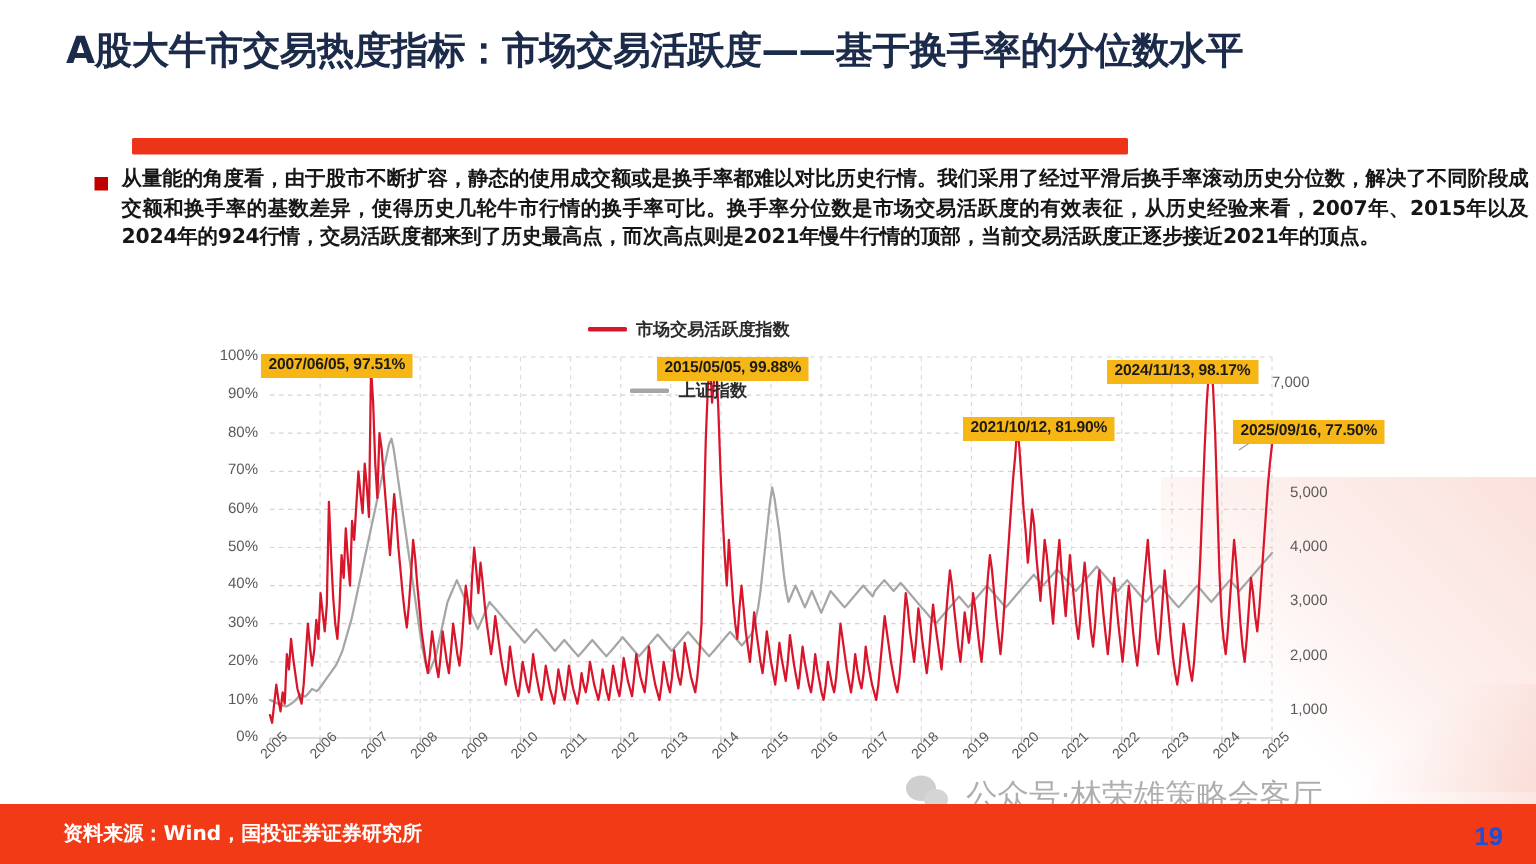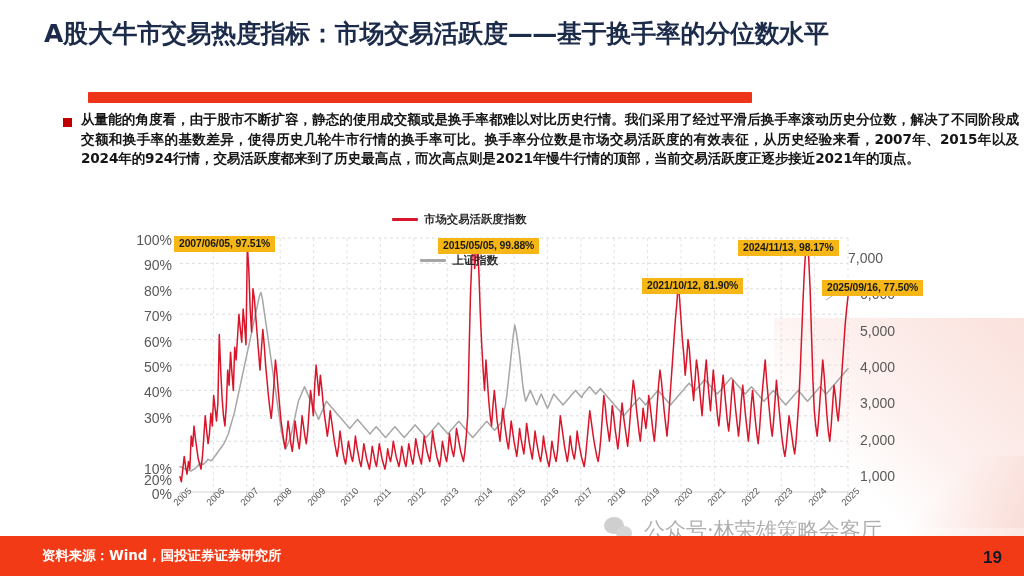--- a/index.html
+++ b/index.html
@@ -45,21 +45,21 @@
     font-size:13.6px; line-height:19.6px; color:#161616; font-weight:bold;
     text-align:justify; letter-spacing:-0.15px;
     font-family:"DejaVu Sans","Liberation Sans",sans-serif;
   }
 
   
   #chart-area { position:absolute; left:120px; top:196px; width:800px; height:340px; }
   #chart-svg { position:absolute; left:0; top:0; }
 
   .axis-label {
-    position:absolute; font-size:14px; color:#595959; white-space:nowrap;
+    position:absolute; font-size:10px; color:#595959; white-space:nowrap;
     font-family:"Liberation Sans",sans-serif;
   }
   .axis-label.left  { text-align:right; }
   .axis-label.right { text-align:left; }
   .xtick {
     position:absolute; font-size:9.4px; color:#595959; white-space:nowrap;
     transform-origin:left top; transform:rotate(-45deg);
     font-family:"Liberation Sans",sans-serif;
   }
 
@@ -111,21 +111,21 @@
   #footer-tri {
     position:absolute; right:0; bottom:0; width:0; height:0;
     border-bottom:40px solid #f23b16; border-left:300px solid transparent;
   }
   #footer-text {
     position:absolute; left:42px; bottom:11px; color:#ffffff;
     font-size:13.4px; font-weight:bold; white-space:nowrap;
     font-family:"DejaVu Sans","Liberation Sans",sans-serif;
   }
   #page-number {
-    position:absolute; right:22px; bottom:8px; color:#0f172a;
+    position:absolute; right:22px; bottom:8px; color:#1d4ed8;
     font-size:17px; font-weight:bold;
     font-family:"Liberation Sans",sans-serif;
     text-align:right;
   }
 </style>
 </head>
 <body>
 
 <div class="bg-shape" id="bg-tri-right"></div>
 <div class="bg-shape" id="bg-tri-corner"></div>
@@ -202,21 +202,21 @@
         <path d="M60.00,280.76L61.40,285.84L62.81,273.14L64.21,260.44L65.61,270.60L67.02,278.22L68.42,265.52L69.82,273.14L71.23,240.12L72.63,250.28L74.03,229.96L75.44,242.66L76.84,252.82L78.24,262.98L79.65,268.06L81.05,273.14L82.45,260.44L83.86,240.12L85.26,219.80L86.66,235.04L88.07,247.74L89.47,237.58L90.87,217.26L92.28,229.96L93.68,199.48L95.08,212.18L96.49,224.88L97.89,207.10L99.29,138.52L100.70,174.08L102.10,202.02L103.50,219.80L104.91,229.96L106.31,209.64L107.71,174.08L109.12,189.32L110.52,156.30L111.92,176.62L113.33,194.40L114.73,151.22L116.13,163.92L117.54,141.06L118.94,118.20L120.34,133.44L121.75,146.14L123.15,113.12L124.55,128.36L125.96,148.68L127.36,49.62L128.76,72.48L130.17,113.12L131.57,135.98L132.97,92.80L134.38,102.96L135.78,120.74L137.18,138.52L138.59,156.30L139.99,174.08L141.39,153.76L142.80,133.44L144.20,148.68L145.61,169.00L147.01,184.24L148.41,199.48L149.82,212.18L151.22,222.34L152.62,207.10L154.03,186.78L155.43,163.92L156.83,176.62L158.24,194.40L159.64,209.64L161.04,224.88L162.45,235.04L163.85,245.20L165.25,252.82L166.66,240.12L168.06,224.88L169.46,235.04L170.87,247.74L172.27,255.36L173.67,242.66L175.08,224.88L176.48,235.04L177.88,245.20L179.29,252.82L180.69,237.58L182.09,219.80L183.50,229.96L184.90,240.12L186.30,247.74L187.71,235.04L189.11,214.72L190.51,194.40L191.92,204.56L193.32,219.80L194.72,189.32L196.13,169.00L197.53,184.24L198.93,199.48L200.34,179.16L201.74,191.86L203.14,207.10L204.55,219.80L205.95,229.96L207.35,240.12L208.76,229.96L210.16,214.72L211.56,224.88L212.97,235.04L214.37,245.20L215.77,252.82L217.18,260.44L218.58,250.28L219.98,235.04L221.39,245.20L222.79,255.36L224.19,262.98L225.60,268.06L227.00,257.90L228.40,245.20L229.81,252.82L231.21,260.44L232.61,265.52L234.02,255.36L235.42,240.12L236.82,250.28L238.23,257.90L239.63,265.52L241.03,270.60L242.44,260.44L243.84,247.74L245.24,255.36L246.65,262.98L248.05,268.06L249.45,273.14L250.86,262.98L252.26,250.28L253.66,257.90L255.07,265.52L256.47,270.60L257.87,260.44L259.28,247.74L260.68,255.36L262.08,262.98L263.49,268.06L264.89,273.14L266.29,265.52L267.70,252.82L269.10,260.44L270.50,265.52L271.91,257.90L273.31,245.20L274.71,252.82L276.12,260.44L277.52,265.52L278.92,270.60L280.33,262.98L281.73,250.28L283.13,257.90L284.54,265.52L285.94,270.60L287.34,260.44L288.75,247.74L290.15,255.36L291.55,262.98L292.96,268.06L294.36,257.90L295.76,242.66L297.17,250.28L298.57,257.90L299.97,262.98L301.38,268.06L302.78,255.36L304.18,240.12L305.59,247.74L306.99,255.36L308.39,260.44L309.80,265.52L311.20,252.82L312.61,235.04L314.01,245.20L315.41,252.82L316.82,260.44L318.22,265.52L319.62,270.60L321.03,260.44L322.43,245.20L323.83,252.82L325.24,260.44L326.64,265.52L328.04,255.36L329.45,237.58L330.85,247.74L332.25,255.36L333.66,260.44L335.06,250.28L336.46,232.50L337.87,240.12L339.27,247.74L340.67,255.36L342.08,260.44L343.48,265.52L344.88,255.36L346.29,240.12L347.69,219.80L349.09,156.30L350.50,97.88L351.90,62.32L353.30,44.54L354.71,72.48L356.11,57.24L357.51,44.54L358.92,77.56L360.32,118.20L361.72,148.68L363.13,174.08L364.53,194.40L365.93,163.92L367.34,184.24L368.74,204.56L370.14,219.80L371.55,229.96L372.95,209.64L374.35,194.40L375.76,209.64L377.16,224.88L378.56,235.04L379.97,245.20L381.37,229.96L382.77,212.18L384.18,224.88L385.58,235.04L386.98,245.20L388.39,252.82L389.79,240.12L391.19,224.88L392.60,235.04L394.00,245.20L395.40,252.82L396.81,260.44L398.21,247.74L399.61,232.50L401.02,242.66L402.42,250.28L403.82,257.90L405.23,245.20L406.63,227.42L408.03,237.58L409.44,247.74L410.84,255.36L412.24,262.98L413.65,250.28L415.05,235.04L416.45,245.20L417.86,252.82L419.26,260.44L420.66,265.52L422.07,255.36L423.47,240.12L424.87,250.28L426.28,257.90L427.68,265.52L429.08,270.60L430.49,260.44L431.89,245.20L433.29,252.82L434.70,260.44L436.10,265.52L437.50,255.36L438.91,237.58L440.31,219.80L441.71,229.96L443.12,240.12L444.52,250.28L445.92,257.90L447.33,265.52L448.73,255.36L450.13,240.12L451.54,250.28L452.94,257.90L454.34,262.98L455.75,252.82L457.15,235.04L458.55,245.20L459.96,252.82L461.36,260.44L462.76,265.52L464.17,270.60L465.57,260.44L466.97,245.20L468.38,229.96L469.78,214.72L471.18,224.88L472.59,235.04L473.99,245.20L475.39,252.82L476.80,260.44L478.20,265.52L479.61,255.36L481.01,240.12L482.41,219.80L483.82,199.48L485.22,209.64L486.62,224.88L488.03,235.04L489.43,245.20L490.83,229.96L492.24,209.64L493.64,219.80L495.04,232.50L496.45,242.66L497.85,252.82L499.25,240.12L500.66,222.34L502.06,207.10L503.46,219.80L504.87,229.96L506.27,240.12L507.67,250.28L509.08,235.04L510.48,217.26L511.88,199.48L513.29,184.24L514.69,194.40L516.09,209.64L517.50,222.34L518.90,235.04L520.30,245.20L521.71,229.96L523.11,212.18L524.51,222.34L525.92,232.50L527.32,219.80L528.72,199.48L530.13,209.64L531.53,222.34L532.93,235.04L534.34,245.20L535.74,229.96L537.14,209.64L538.55,189.32L539.95,174.08L541.35,184.24L542.76,199.48L544.16,214.72L545.56,227.42L546.97,240.12L548.37,224.88L549.77,204.56L551.18,184.24L552.58,163.92L553.98,143.60L555.39,123.28L556.79,108.04L558.19,87.72L559.60,102.96L561.00,123.28L562.40,143.60L563.81,158.84L565.21,179.16L566.61,163.92L568.02,143.60L569.42,153.76L570.82,174.08L572.23,189.32L573.63,204.56L575.03,184.24L576.44,163.92L577.84,174.08L579.24,189.32L580.65,204.56L582.05,219.80L583.45,199.48L584.86,179.16L586.26,163.92L587.66,184.24L589.07,199.48L590.47,214.72L591.87,194.40L593.28,174.08L594.68,189.32L596.08,204.56L597.49,219.80L598.89,229.96L600.29,214.72L601.70,194.40L603.10,179.16L604.50,194.40L605.91,209.64L607.31,224.88L608.71,235.04L610.12,219.80L611.52,199.48L612.92,184.24L614.33,199.48L615.73,214.72L617.13,227.42L618.54,240.12L619.94,224.88L621.34,204.56L622.75,189.32L624.15,204.56L625.55,219.80L626.96,232.50L628.36,245.20L629.76,229.96L631.17,209.64L632.57,194.40L633.97,209.64L635.38,224.88L636.78,237.58L638.18,247.74L639.59,232.50L640.99,212.18L642.39,194.40L643.80,179.16L645.20,163.92L646.61,184.24L648.01,199.48L649.41,214.72L650.82,229.96L652.22,240.12L653.62,224.88L655.03,204.56L656.43,184.24L657.83,199.48L659.24,214.72L660.64,229.96L662.04,242.66L663.45,252.82L664.85,260.44L666.25,250.28L667.66,235.04L669.06,219.80L670.46,229.96L671.87,240.12L673.27,250.28L674.67,257.90L676.08,245.20L677.48,224.88L678.88,204.56L680.29,174.08L681.69,138.52L683.09,102.96L684.50,72.48L685.90,52.16L687.30,47.08L688.71,62.32L690.11,92.80L691.51,138.52L692.92,184.24L694.32,214.72L695.72,229.96L697.13,240.12L698.53,224.88L699.93,204.56L701.34,184.24L702.74,163.92L704.14,179.16L705.55,199.48L706.95,219.80L708.35,235.04L709.76,245.20L711.16,229.96L712.56,209.64L713.97,189.32L715.37,199.48L716.77,214.72L718.18,224.88L719.58,209.64L720.98,189.32L722.39,169.00L723.79,148.68L725.19,128.36L726.60,113.12L728.00,100.42" fill="none" stroke="#d8152a" stroke-width="1.5" stroke-linejoin="round" stroke-linecap="round"></path>
       </g>
     <g id="leader-group">
         <line x1="706" y1="104" x2="724" y2="92" stroke="#9a9a9a" stroke-width="0.8"></line>
       </g>
   </svg>
 
   <div id="axis-left-group">
       <div class="axis-label left" style="left: 12px; width: 40px; top: 290px;">0%</div>
       <div class="axis-label left" style="left: 12px; width: 40px; top: 264.6px;">10%</div>
-      <div class="axis-label left" style="left: 12px; width: 40px; top: 239.2px; margin-top: 37px;">20%</div>
+      <div class="axis-label left" style="left: 12px; width: 40px; top: 239.2px;">20%</div>
       <div class="axis-label left" style="left: 12px; width: 40px; top: 213.8px;">30%</div>
       <div class="axis-label left" style="left: 12px; width: 40px; top: 188.4px;">40%</div>
       <div class="axis-label left" style="left: 12px; width: 40px; top: 163px;">50%</div>
       <div class="axis-label left" style="left: 12px; width: 40px; top: 137.6px;">60%</div>
       <div class="axis-label left" style="left: 12px; width: 40px; top: 112.2px;">70%</div>
       <div class="axis-label left" style="left: 12px; width: 40px; top: 86.8px;">80%</div>
       <div class="axis-label left" style="left: 12px; width: 40px; top: 61.4px;">90%</div>
       <div class="axis-label left" style="left: 12px; width: 40px; top: 36px;">100%</div>
     </div>
   <div id="axis-right-group">

